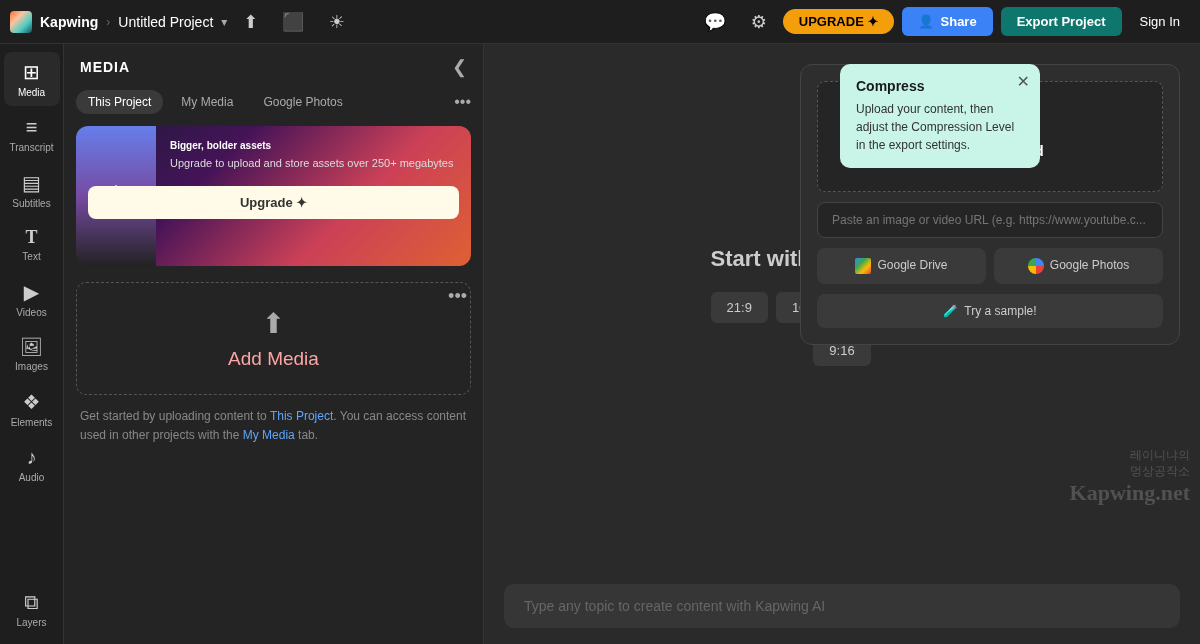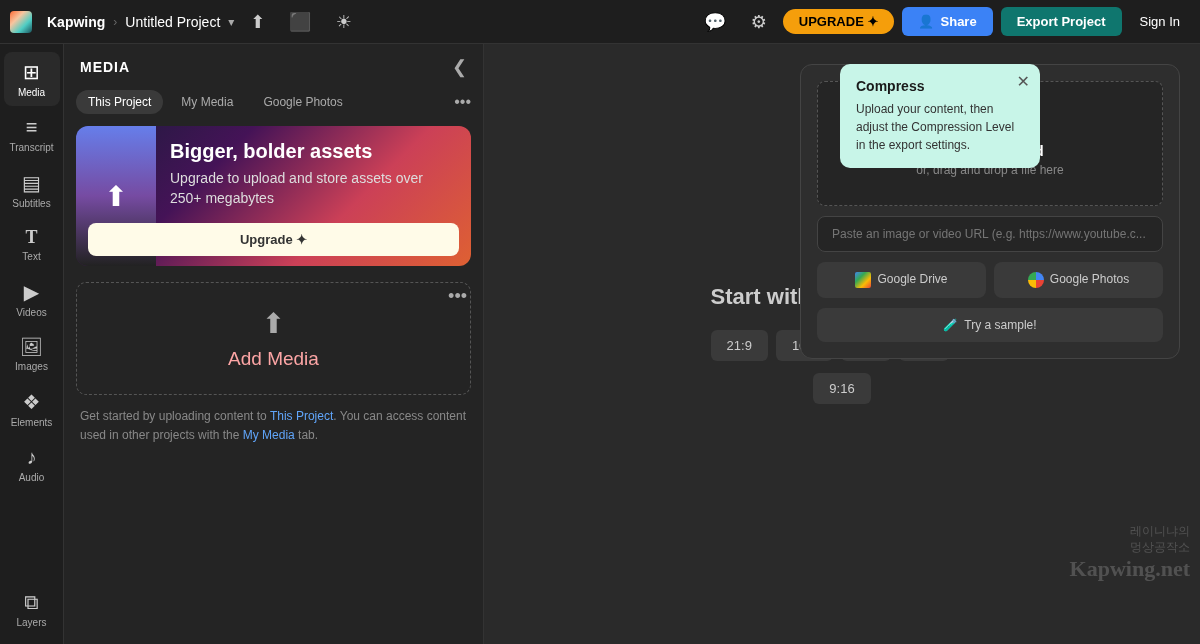--- a/index.html
+++ b/index.html
@@ -1,20 +1,20 @@
 <!DOCTYPE html>
 <html><head>
   <meta charset="utf-8">
   <style>
     * { box-sizing: border-box; margin: 0; padding: 0; }
     body { font-family: -apple-system, BlinkMacSystemFont, 'Segoe UI', sans-serif; background: #1a1a1a; color: #fff; width: 1200px; height: 644px; overflow: hidden; }
 
     
     .topbar { display: flex; align-items: center; height: 44px; background: #1e1e1e; border-bottom: 1px solid #333; padding: 0 10px; gap: 8px; }
-    .logo { display: flex; align-items: center; gap: 15px; }
+    .logo { display: flex; align-items: center; gap: 8px; }
     .logo-icon { width: 22px; height: 22px; background: linear-gradient(135deg, #ff6b35, #f7c59f, #4ecdc4, #1a535c); border-radius: 4px; }
     .brand-name { color: #fff; font-weight: 600; font-size: 14px; }
     .breadcrumb-sep { color: #666; font-size: 12px; }
     .project-title { color: #fff; font-size: 14px; }
     .chevron-icon { color: #aaa; font-size: 12px; cursor: pointer; }
     .topbar-spacer { flex: 1; }
     .topbar-actions { display: flex; align-items: center; gap: 8px; }
     .icon-btn { background: none; border: none; color: #ccc; cursor: pointer; padding: 4px 8px; font-size: 18px; display: flex; align-items: center; }
     .upgrade-btn { background: #f59e0b; color: #000; border: none; border-radius: 20px; padding: 5px 16px; font-weight: 600; font-size: 13px; cursor: pointer; display: flex; align-items: center; gap: 4px; }
     .share-btn { background: #3b82f6; color: #fff; border: none; border-radius: 6px; padding: 7px 16px; font-weight: 600; font-size: 13px; cursor: pointer; display: flex; align-items: center; gap: 6px; }
@@ -177,22 +177,22 @@
       <button class="sidebar-tab">Google Photos</button>
       <button class="more-btn">•••</button>
     </div>
 
     <div style="position:relative; margin: 0 12px 4px; border-radius: 12px; overflow: hidden; height: 140px;">
       <div style="position:absolute;inset:0;background:linear-gradient(135deg,#1a1a3e,#4a1060,#e94560,#ff6b35);opacity:0.85;"></div>
       <div style="position:absolute;left:0;top:0;width:80px;height:140px;background:linear-gradient(180deg,#667eea,#764ba2,#222);display:flex;align-items:center;justify-content:center;">
         <span style="font-size:28px;color:#fff;">⬆</span>
       </div>
       <div style="position:relative;z-index:1;padding:14px 14px 14px 94px;">
-        <h3 style="font-size:20px;font-weight:700;color:#fff;margin-bottom:5px;">Bigger, bolder assets</h3>
-        <p style="font-size:14px;color:#ddd;line-height:1.45;">Upgrade to upload and store assets over 250+ megabytes</p>
+        <h3 style="font-size:10px;font-weight:700;color:#fff;margin-bottom:5px;">Bigger, bolder assets</h3>
+        <p style="font-size:11px;color:#ddd;line-height:1.45;">Upgrade to upload and store assets over 250+ megabytes</p>
       </div>
       <button style="position:relative;z-index:1;margin:0 12px 12px;background:#fffbe8;border:none;border-radius:8px;width:calc(100% - 24px);padding:9px;font-weight:600;font-size:13px;cursor:pointer;color:#333;display:block;">Upgrade ✦</button>
     </div>
 
     <div class="add-media-wrapper">
       <button class="three-dot">•••</button>
       <div class="add-media-area">
         <span class="add-media-icon">⬆</span>
         <span class="add-media-label">Add Media</span>
       </div>
@@ -218,21 +218,20 @@
         </div>
         <div class="ratio-row2">
           <button class="ratio-btn">9:16</button>
         </div>
       </div>
 
       <div class="upload-panel">
         <div class="upload-zone">
           <div class="upload-icon">⬆</div>
           <h3>Click to upload</h3>
-          <p>or, drag and drop a file here</p>
         </div>
         <input class="url-input" type="text" placeholder="Paste an image or video URL (e.g. https://www.youtube.c..." style="">
         <div class="drive-row">
           <button class="drive-btn">
             <span class="gdrive-icon"></span>
             <span>Google Drive</span>
           </button>
           <button class="gphotos-btn">
             <span class="gphotos-icon"></span>
             <span>Google Photos</span>
@@ -250,16 +249,19 @@
         <p>Upload your content, then adjust the Compression Level in the export settings.</p>
       </div>
 
       <div class="watermark">
         <span>레이니냐의</span>
         <span>멍상공작소</span>
         <span style="font-size:22px;font-weight:700;">Kapwing.net</span>
       </div>
     </div>
 
+    <div class="ai-input-bar">
+      <span>Type any topic to create content with Kapwing AI</span>
+    </div>
 
   </div>
 
 </div>
 
 </body></html>

